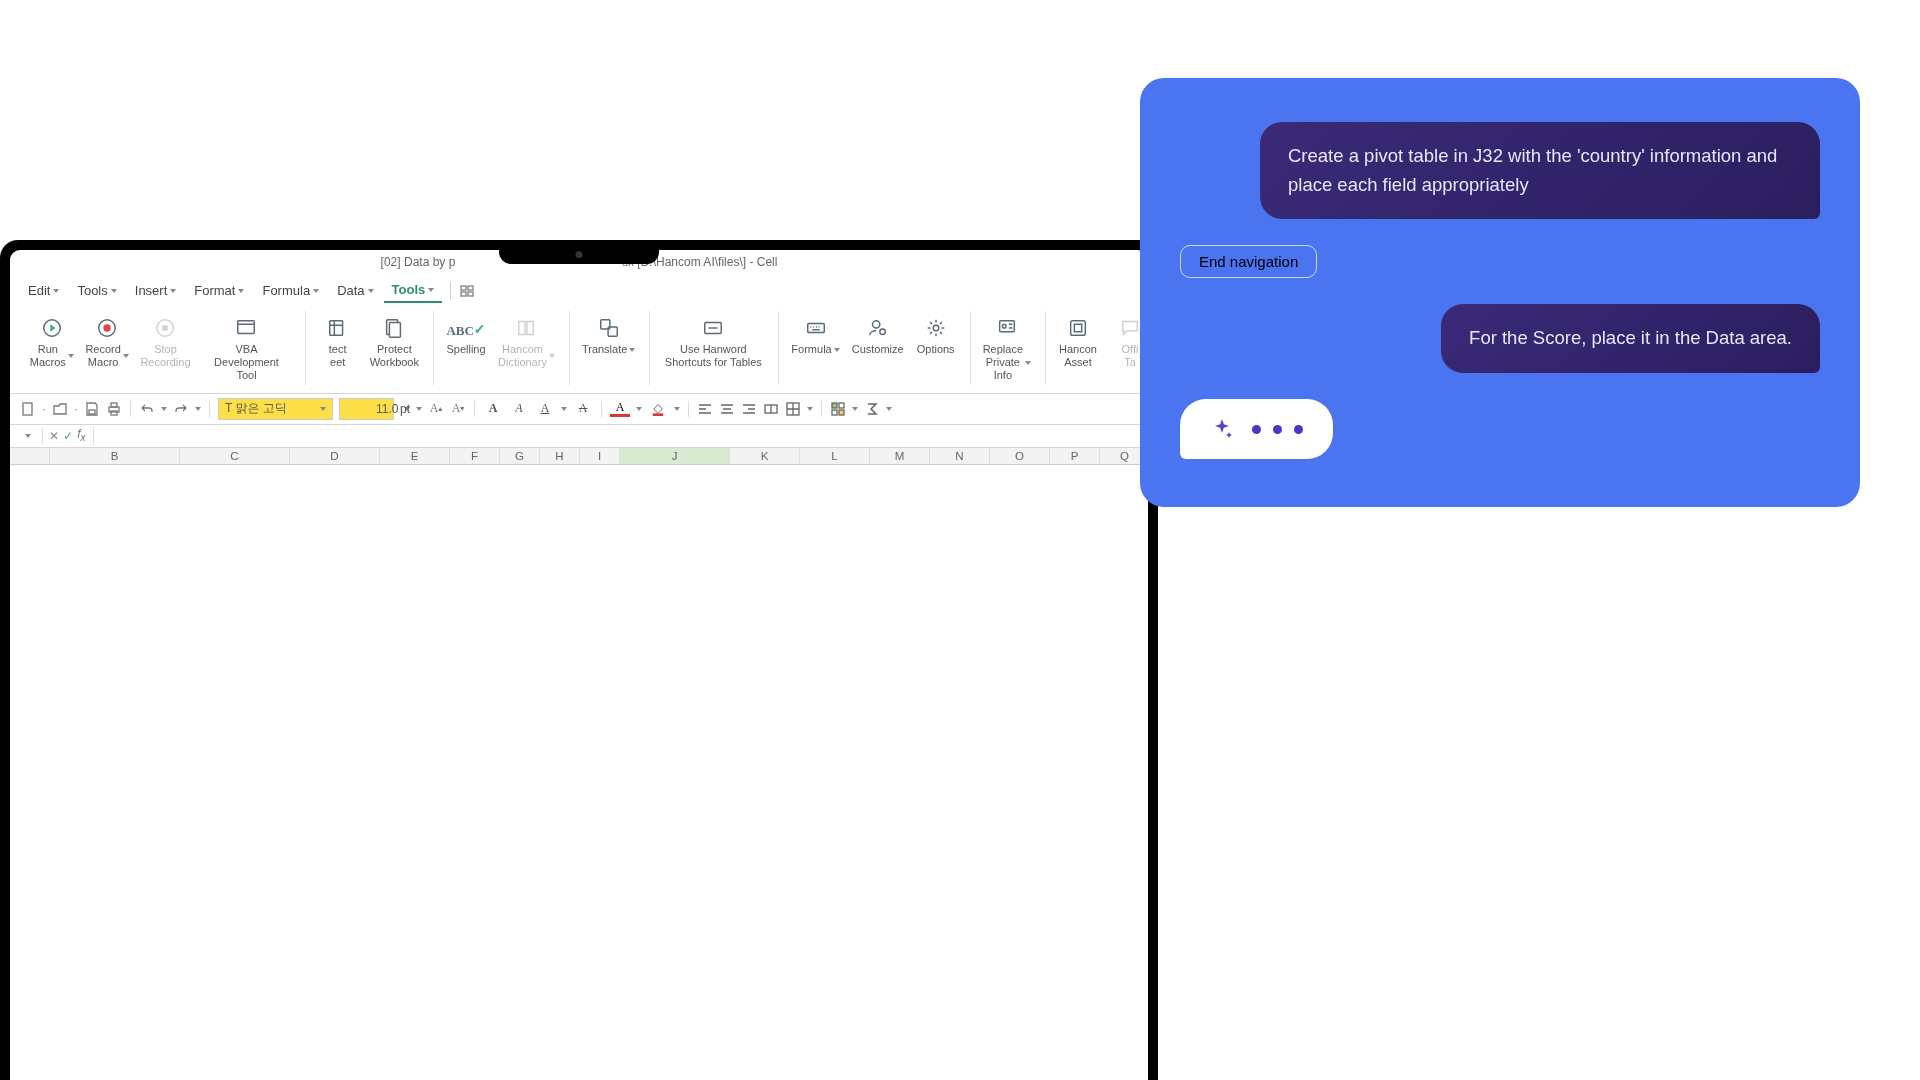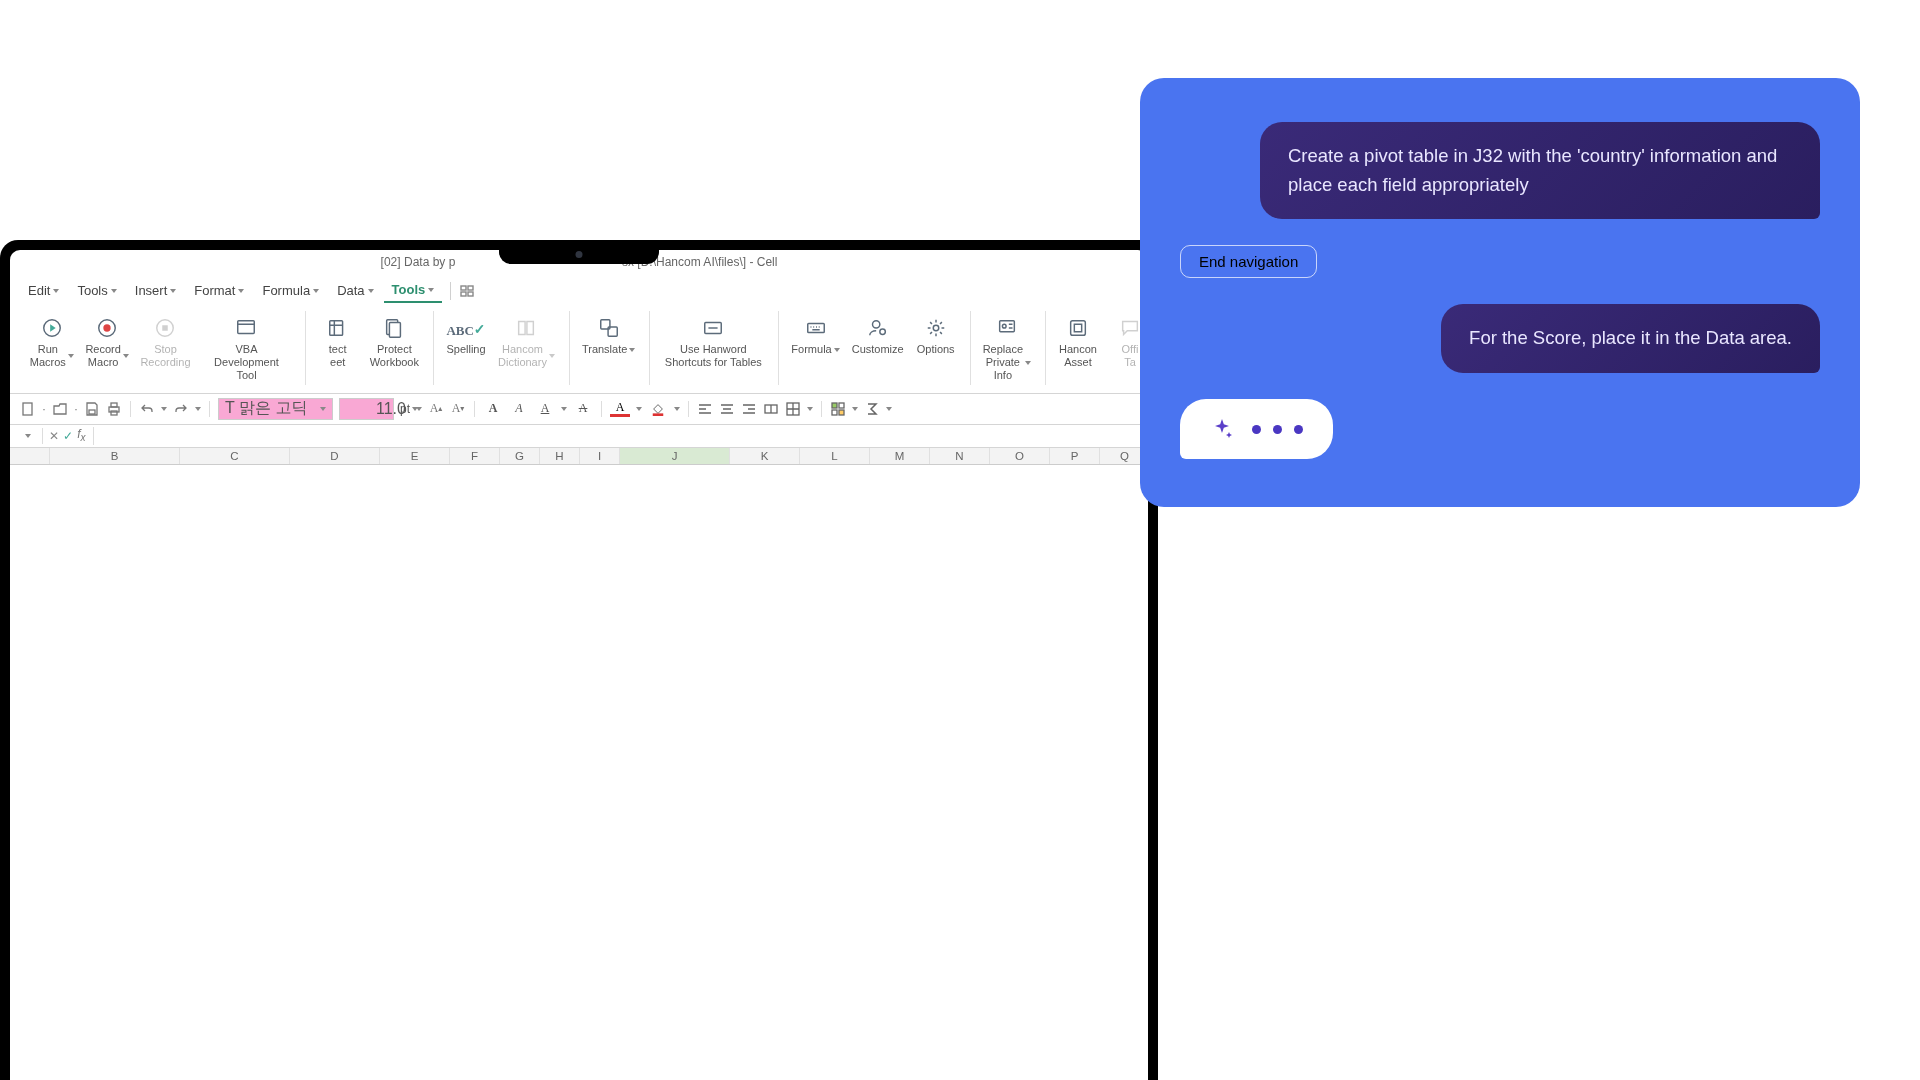--- a/index.html
+++ b/index.html
@@ -105,22 +105,22 @@
   .quickbar{
     display:flex; align-items:center; gap:6px;
     padding: 4px 10px;
     border-bottom:1px solid #d5d5d5;
     font-size:12px;
     color:#555;
   }
   .qb-ico{width:16px;height:16px;display:inline-flex;align-items:center;justify-content:center;color:#777;}
   .qb-sep{width:1px;height:16px;background:#ddd;margin:0 2px;}
   .qb-select{
-    border:1px solid #ccc; height:22px; display:flex;align-items:center; padding:0 6px; gap:6px; background:#f9a8d4;
-    font-size:16px;
+    border:1px solid #ccc; height:22px; display:flex;align-items:center; padding:0 6px; gap:6px; background:#fde047;
+    font-size:12px;
   }
   .qb-select .caret{border-top-color:#888;}
 
   .fmt-btn{width:20px;height:20px;display:inline-flex;align-items:center;justify-content:center;font-family:"Times New Roman",serif;}
 
   
   .fbar{
     display:flex;align-items:center; padding:2px 10px; border-bottom:1px solid #d5d5d5; font-size:12px;
     gap:4px;
   }

